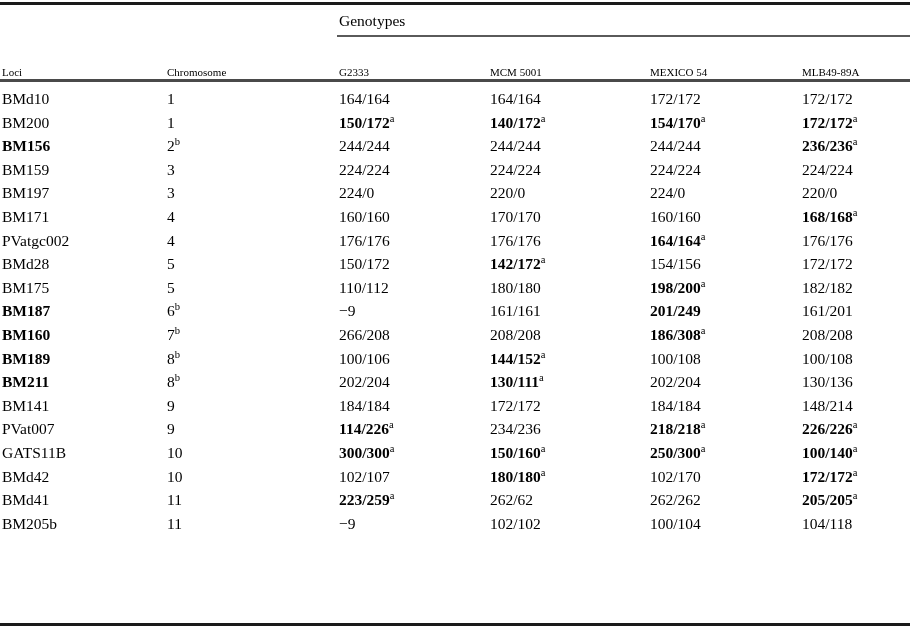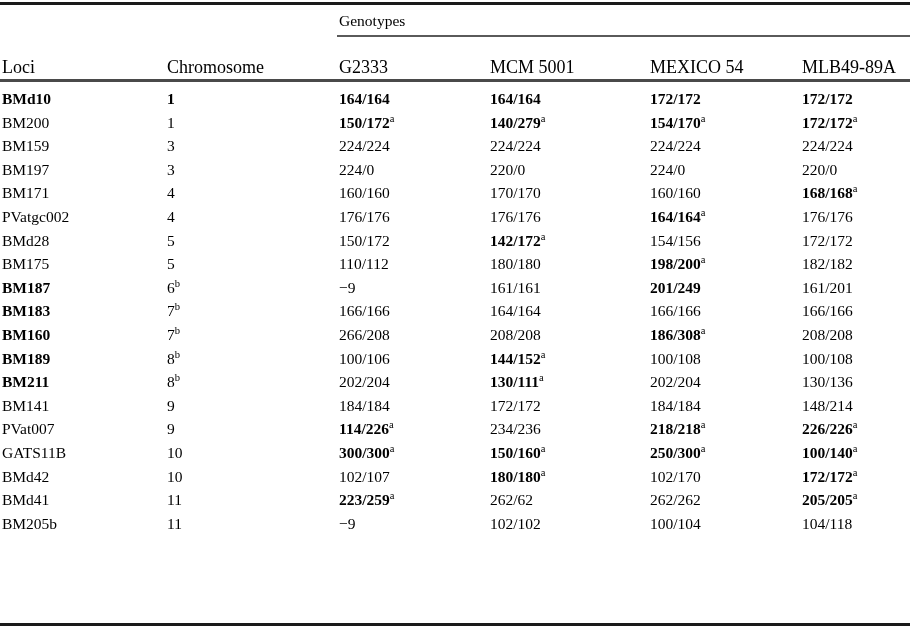--- a/index.html
+++ b/index.html
@@ -72,34 +72,34 @@
   .spanner-label {
     font-size: 15.5px;
     padding-left: 2px;
     padding-bottom: 4px;
     white-space: nowrap;
   }
   thead tr.colhead-row td {
     padding: 0 0 6px 2px;
     height: 44px;
     vertical-align: bottom;
-    font-size: 18px;
+    font-size: 11px;
     white-space: nowrap;
   }
 
   
   tbody td {
     padding: 0 0 0 2px;
     height: 23.6px;
     line-height: 23.6px;
     font-size: 15.5px;
     white-space: nowrap;
     vertical-align: middle;
   }
-  tbody tr:first-child td { padding-top: 3px; font-weight: bold; }
+  tbody tr:first-child td { padding-top: 3px; }
 
   .bold { font-weight: bold; }
   sup {
     font-size: 0.68em;
     vertical-align: super;
     line-height: 0;
   }
 </style>
 </head>
 <body>
@@ -143,23 +143,31 @@
           <td><span>1</span></td>
           <td><span>164/164</span></td>
           <td><span>164/164</span></td>
           <td><span>172/172</span></td>
           <td><span>172/172</span></td>
         </tr>
         <tr>
           <td><span>BM200</span></td>
           <td><span>1</span></td>
           <td><span class="bold">150/172</span><sup>a</sup></td>
-          <td><span class="bold">140/279</span><sup>a</sup></td>
+          <td><span class="bold">140/172</span><sup>a</sup></td>
           <td><span class="bold">154/170</span><sup>a</sup></td>
           <td><span class="bold">172/172</span><sup>a</sup></td>
+        </tr>
+        <tr>
+          <td><span class="bold">BM156</span></td>
+          <td><span>2</span><sup>b</sup></td>
+          <td><span>244/244</span></td>
+          <td><span>244/244</span></td>
+          <td><span>244/244</span></td>
+          <td><span class="bold">236/236</span><sup>a</sup></td>
         </tr>
         <tr>
           <td><span>BM159</span></td>
           <td><span>3</span></td>
           <td><span>224/224</span></td>
           <td><span>224/224</span></td>
           <td><span>224/224</span></td>
           <td><span>224/224</span></td>
         </tr>
         <tr>
@@ -204,28 +212,20 @@
         </tr>
         <tr>
           <td><span class="bold">BM187</span></td>
           <td><span>6</span><sup>b</sup></td>
           <td><span>−9</span></td>
           <td><span>161/161</span></td>
           <td><span class="bold">201/249</span></td>
           <td><span>161/201</span></td>
         </tr>
         <tr>
-          <td><span class="bold">BM183</span></td>
-          <td><span>7</span><sup>b</sup></td>
-          <td><span>166/166</span></td>
-          <td><span>164/164</span></td>
-          <td><span>166/166</span></td>
-          <td><span>166/166</span></td>
-        </tr>
-        <tr>
           <td><span class="bold">BM160</span></td>
           <td><span>7</span><sup>b</sup></td>
           <td><span>266/208</span></td>
           <td><span>208/208</span></td>
           <td><span class="bold">186/308</span><sup>a</sup></td>
           <td><span>208/208</span></td>
         </tr>
         <tr>
           <td><span class="bold">BM189</span></td>
           <td><span>8</span><sup>b</sup></td>

